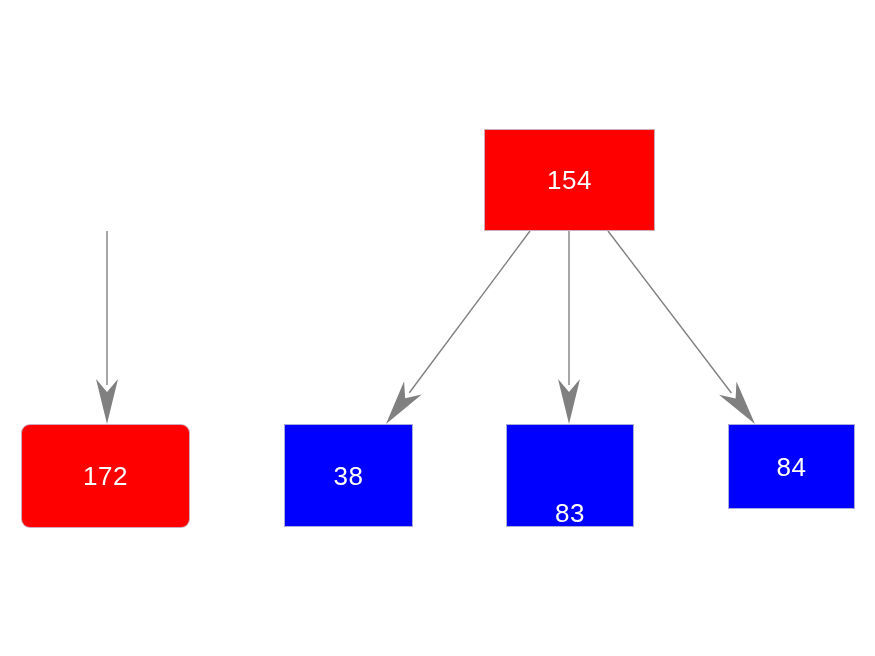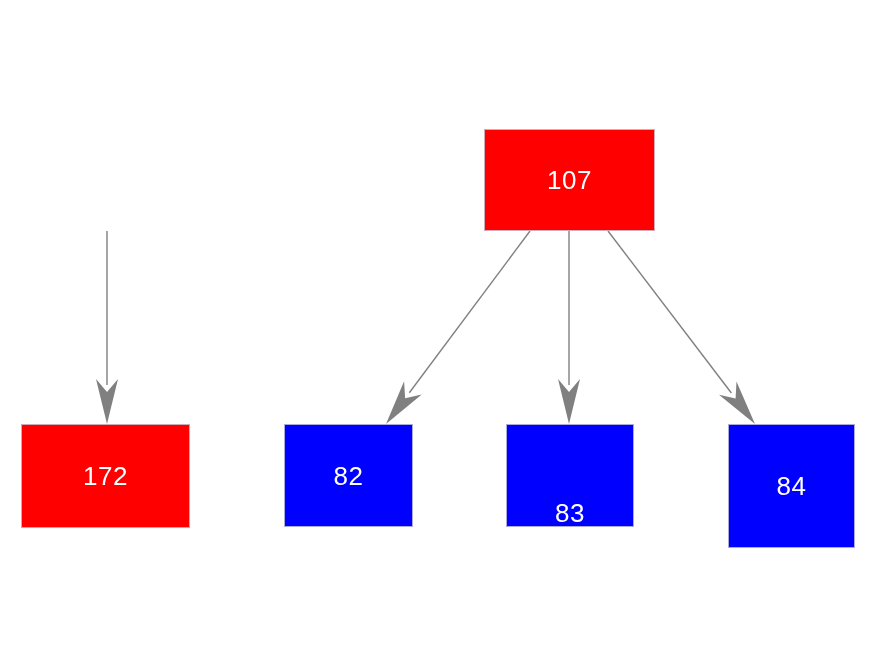--- a/index.html
+++ b/index.html
@@ -67,32 +67,32 @@
         <polygon points="386.00,424.00 404.09,381.35 405.14,398.35 421.73,394.51" fill="#808080"></polygon>
         <line x1="569" y1="231" x2="569" y2="385" stroke="#808080" stroke-width="1.4"></line>
         <polygon points="569.00,424.00 558.00,379.00 569.00,392.00 580.00,379.00" fill="#808080"></polygon>
         <line x1="608" y1="231" x2="731.3691582709156" y2="392.9744731039912" stroke="#808080" stroke-width="1.4"></line>
         <polygon points="755.00,424.00 718.98,394.87 735.61,398.54 736.48,381.54" fill="#808080"></polygon>
       </g>
   </svg>
 
 
   <div class="node" id="node-n173" style="left: 484px; top: 129px; width: 171px; height: 102px; background: rgb(255, 0, 0); color: rgb(255, 255, 255);">
-    <span class="node-label">107</span>
+    <span class="node-label">154</span>
   </div>
 
-  <div class="node" id="node-n172" style="left: 21px; top: 424px; width: 169px; height: 104px; background: rgb(255, 0, 0); color: rgb(255, 255, 255);">
+  <div class="node" id="node-n172" style="left: 21px; top: 424px; width: 169px; height: 104px; background: rgb(255, 0, 0); color: rgb(255, 255, 255); border-radius: 9px;">
     <span class="node-label">172</span>
   </div>
 
   <div class="node" id="node-n82" style="left: 284px; top: 424px; width: 129px; height: 103px; background: rgb(0, 0, 255); color: rgb(255, 255, 255);">
-    <span class="node-label">82</span>
+    <span class="node-label">38</span>
   </div>
 
   <div class="node" id="node-n83" style="left: 506px; top: 424px; width: 128px; height: 103px; background: rgb(0, 0, 255); color: rgb(255, 255, 255); align-items: flex-end;">
     <span class="node-label">83</span>
   </div>
 
-  <div class="node" id="node-n84" style="left: 728px; top: 424px; width: 127px; height: 124px; background: rgb(0, 0, 255); color: rgb(255, 255, 255);">
+  <div class="node" id="node-n84" style="left: 728px; top: 424px; width: 127px; height: 85px; background: rgb(0, 0, 255); color: rgb(255, 255, 255);">
     <span class="node-label">84</span>
   </div>
 
 </div>
 
 </body></html>

